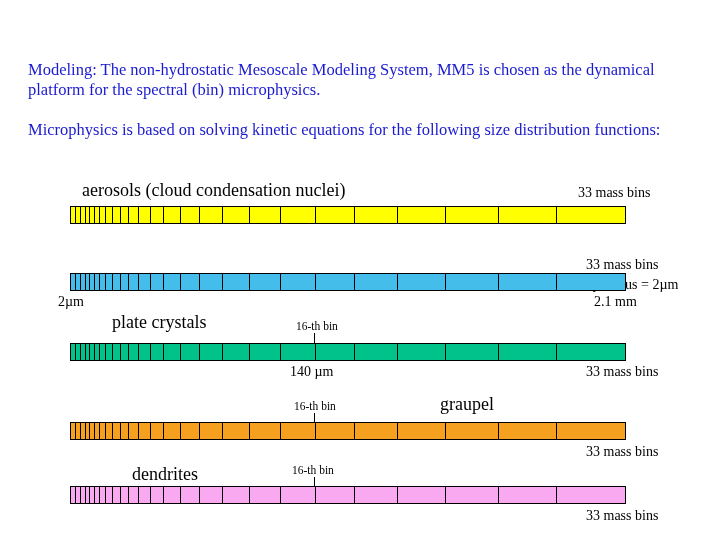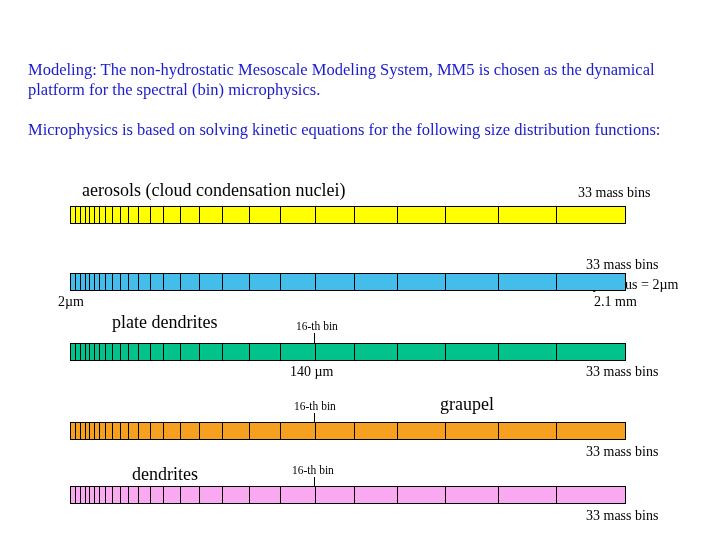--- a/index.html
+++ b/index.html
@@ -157,21 +157,21 @@
       <div class="seg" style="width: 40px; background: rgb(69, 189, 234);"></div>
       <div class="seg" style="width: 45px; background: rgb(69, 189, 234);"></div>
       <div class="seg" style="width: 50px; background: rgb(69, 189, 234);"></div>
       <div class="seg" style="width: 55px; background: rgb(69, 189, 234);"></div>
       <div class="seg" style="width: 60px; background: rgb(69, 189, 234);"></div>
       <div class="seg" style="width: 70px; background: rgb(69, 189, 234);"></div>
     </div>
   <div class="smalllabel" style="top:294px; left:58px;">2µm</div>
   <div class="smalllabel" style="top:294px; left:594px;">2.1 mm</div>
 
-  <div class="barlabel" style="top:312px; left:112px;">plate dendrites</div>
+  <div class="barlabel" style="top:312px; left:112px;">plate crystals</div>
   <div class="midlabel" style="top:320px; left:296px;">16-th bin</div>
   <div class="tick" style="top:333px; left:314px; height:12px;"></div>
   <div class="bar" id="bar-plate" style="top: 343px; left: 70px; width: 556px; background: rgb(0, 194, 138);">
       <div class="seg" style="width: 5px; background: rgb(0, 194, 138);"></div>
       <div class="seg" style="width: 5px; background: rgb(0, 194, 138);"></div>
       <div class="seg" style="width: 5px; background: rgb(0, 194, 138);"></div>
       <div class="seg" style="width: 5px; background: rgb(0, 194, 138);"></div>
       <div class="seg" style="width: 5px; background: rgb(0, 194, 138);"></div>
       <div class="seg" style="width: 5px; background: rgb(0, 194, 138);"></div>
       <div class="seg" style="width: 6px; background: rgb(0, 194, 138);"></div>

